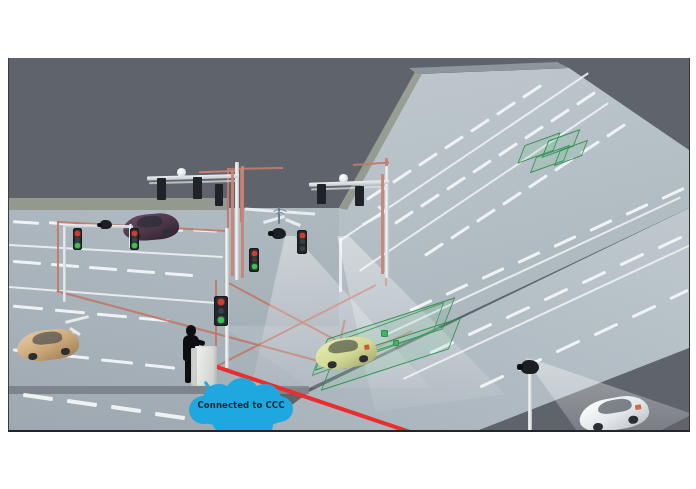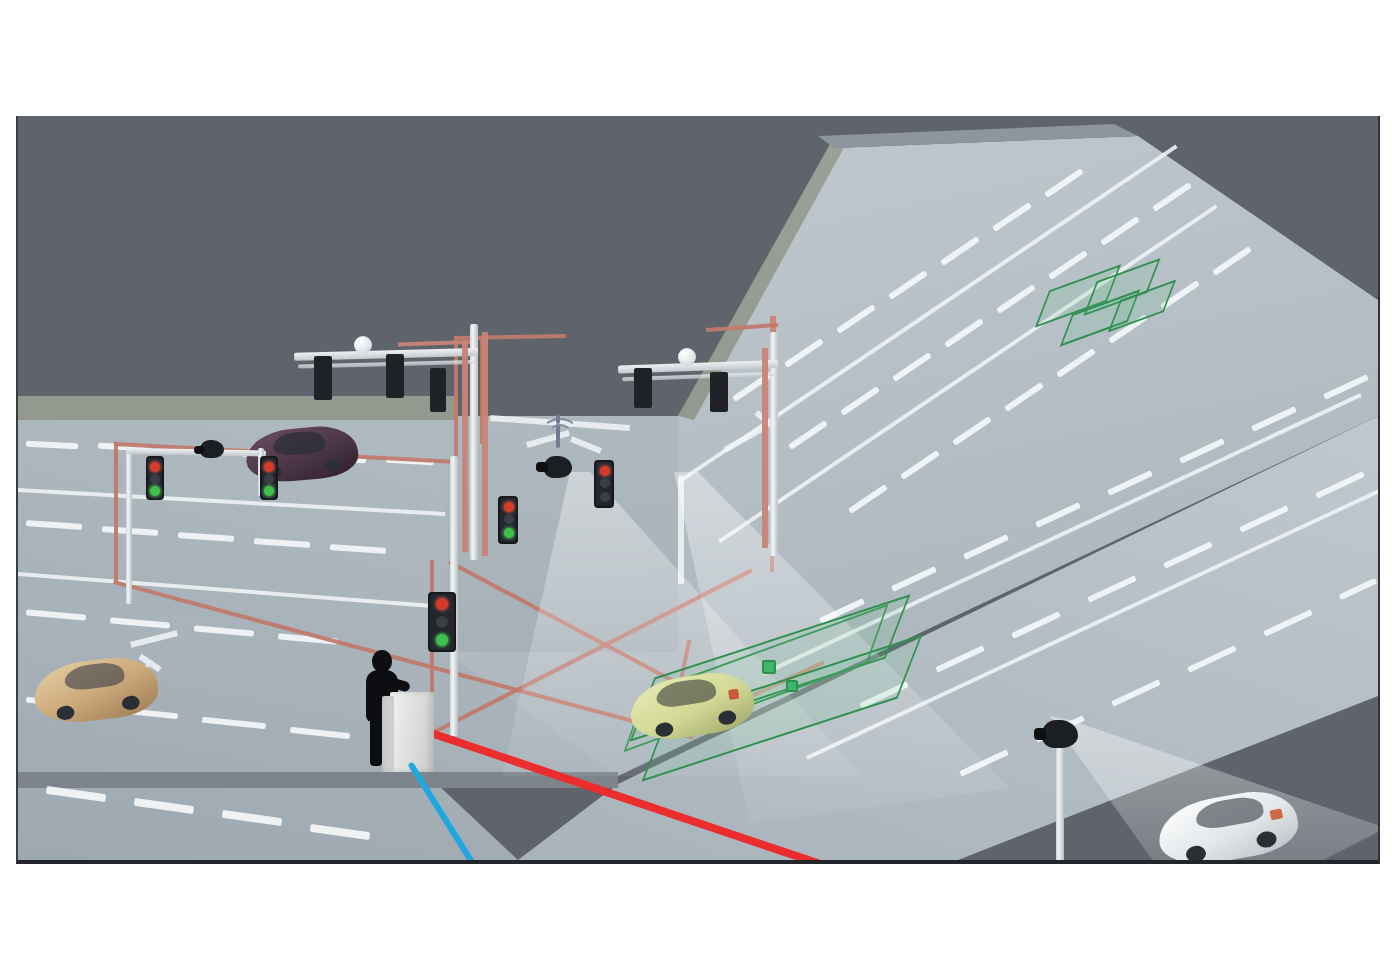--- a/index.html
+++ b/index.html
@@ -537,16 +537,27 @@
         <div class="part" style="left:6px;  top:34px; width:6px;  height:24px; border-radius:2px;"></div>
         <div class="part" style="left:13px; top:34px; width:6px;  height:24px; border-radius:2px; transform:rotate(4deg);"></div>
       </div>
       <div class="cabinet" style="left:186px; top:288px; width:22px; height:40px;"></div>
       <div class="cabinet" style="left:182px; top:290px; width:6px; height:38px; background:linear-gradient(90deg,#c2c5c1,#e6e8e5);"></div>
     </div>
 
     <div class="layer">
       <div class="bluecable" style="left:196px; top:322px; width:66px; height:3px; transform:rotate(58deg);"></div>
 
+      <div id="cloud" style="left:178px; top:318px;">
+        <span class="puff" style="left:2px;  top:20px; width:30px; height:28px;"></span>
+        <span class="puff" style="left:16px; top:8px;  width:32px; height:30px;"></span>
+        <span class="puff" style="left:38px; top:2px;  width:34px; height:32px;"></span>
+        <span class="puff" style="left:62px; top:8px;  width:32px; height:30px;"></span>
+        <span class="puff" style="left:78px; top:20px; width:28px; height:26px;"></span>
+        <span class="puff" style="left:10px; top:26px; width:90px; height:26px;"></span>
+        <span class="puff" style="left:26px; top:38px; width:30px; height:20px;"></span>
+        <span class="puff" style="left:52px; top:40px; width:34px; height:20px;"></span>
+        <span class="cloud-label">Connected to CCC</span>
+      </div>
     </div>
 
   </div>
 </div>
 
 </body></html>

